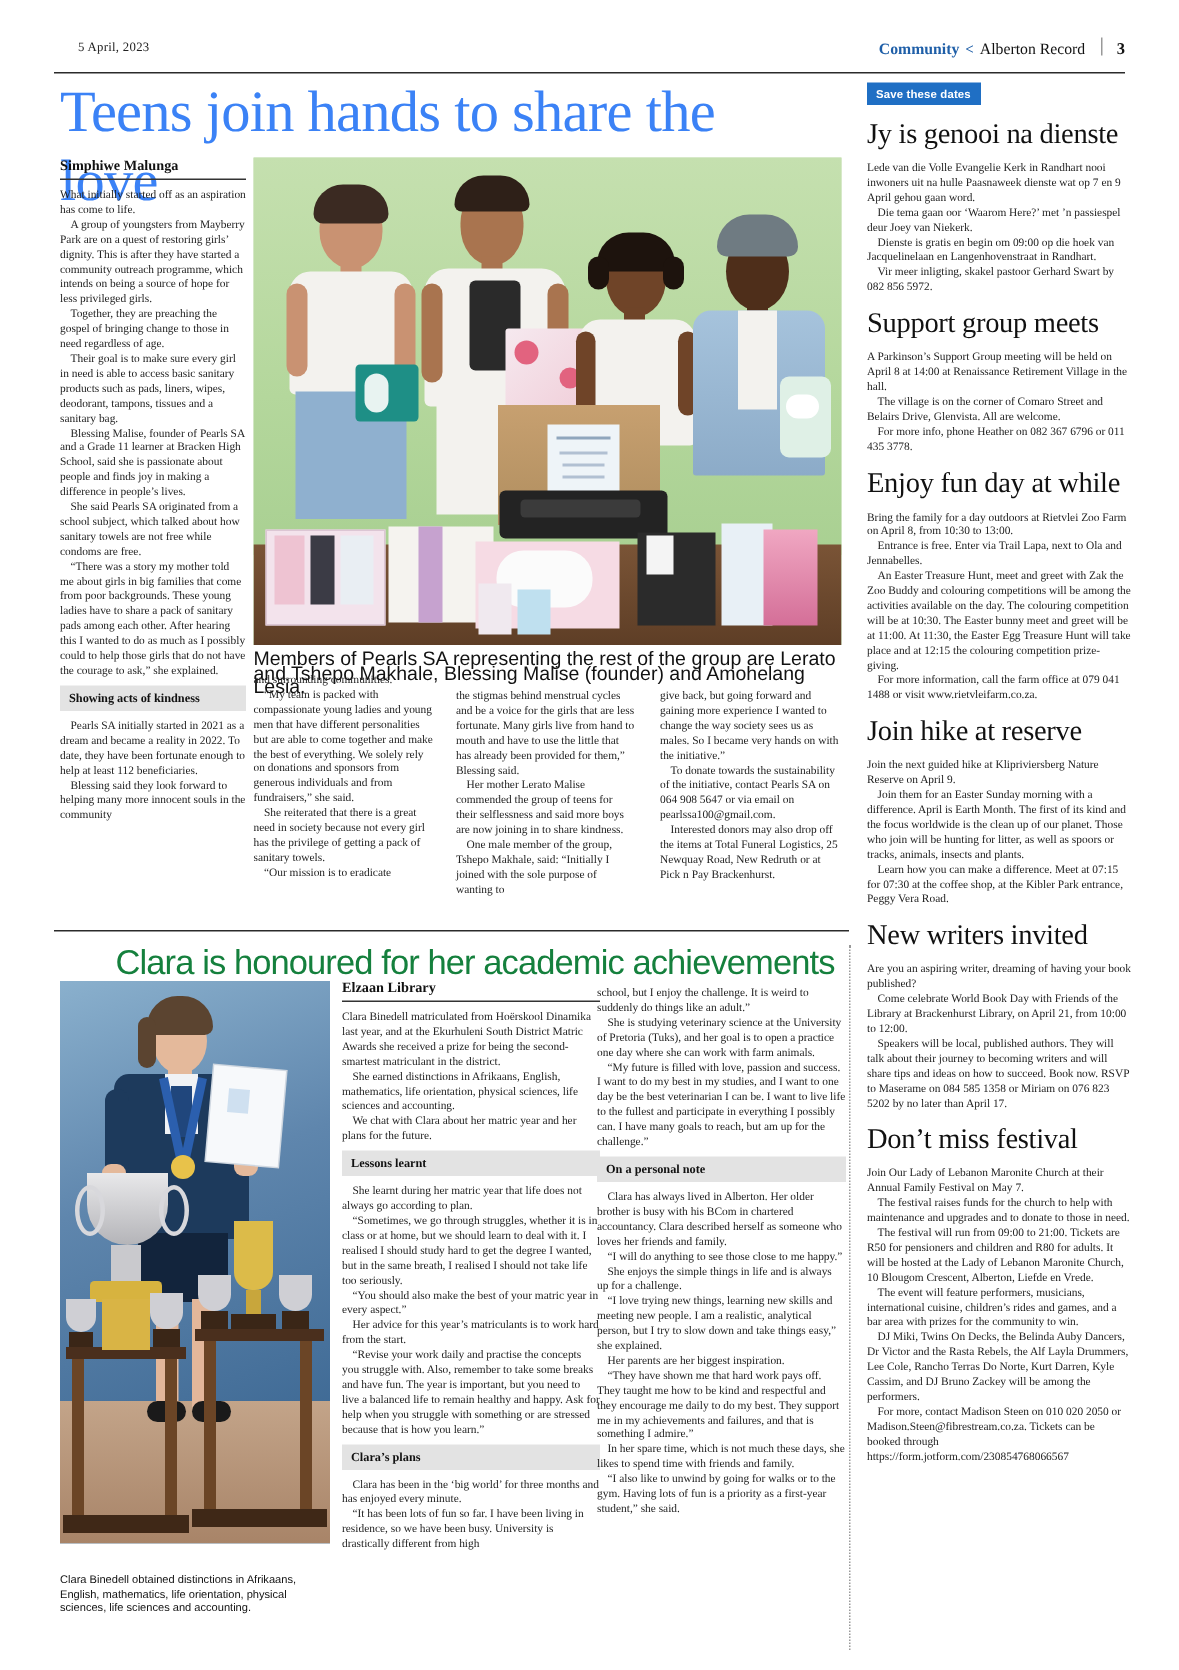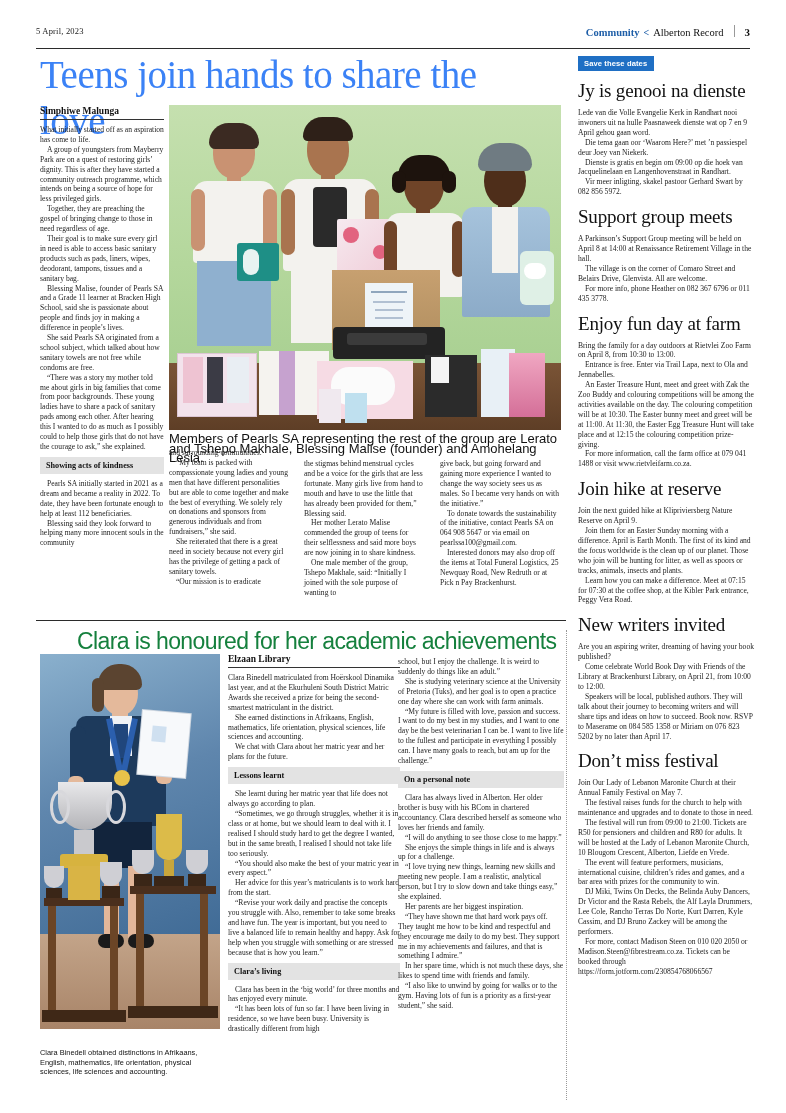--- a/index.html
+++ b/index.html
@@ -1,21 +1,21 @@
 <!DOCTYPE html>
 <html><head>
 <meta charset="utf-8">
 <style>
   html,body{margin:0;padding:0;background:#ffffff;}
   body{width:786px;height:1113px;overflow:hidden;font-family:"Liberation Serif",serif;color:#1a1a1a;}
   .page{position:relative;width:786px;height:1113px;background:#fff;}
 
   
   .masthead{position:absolute;left:36px;top:26px;width:714px;height:22px;}
-  .mast-date{position:absolute;left:0;top:0;font-family:"Liberation Serif",serif;font-size:8.5px;color:#222;letter-spacing:.2px;}
+  .mast-date{position:absolute;left:16px;top:0;font-family:"Liberation Serif",serif;font-size:8.5px;color:#222;letter-spacing:.2px;}
   .mast-right{position:absolute;right:0;top:-2px;display:flex;align-items:baseline;gap:4px;font-size:10.5px;}
   .mast-community{color:#1f5fa8;font-weight:bold;font-family:"Liberation Serif",serif;}
   .mast-arrow{color:#1f5fa8;font-weight:bold;font-size:10px;}
   .mast-title{color:#111;font-family:"Liberation Serif",serif;font-size:10.5px;}
   .mast-sep{display:inline-block;width:1px;height:12px;background:#999;margin:0 6px;position:relative;top:1px;}
   .mast-page{font-weight:bold;font-size:11px;color:#111;}
   .mast-rule{position:absolute;left:36px;top:48px;width:714px;height:1.4px;background:#2b2b2b;}
 
   
   .head1{position:absolute;left:40px;top:52px;width:510px;font-family:"Liberation Serif",serif;font-size:39px;line-height:46px;font-weight:normal;color:#3b82f6;letter-spacing:-0.5px;}
@@ -213,21 +213,21 @@
     </div>
 
     <div class="blk">
       <h2>Support group meets</h2>
       <p class="noind">A Parkinson’s Support Group meeting will be held on April 8 at 14:00 at Renaissance Retirement Village in the hall.</p>
       <p>The village is on the corner of Comaro Street and Belairs Drive, Glenvista. All are welcome.</p>
       <p>For more info, phone Heather on 082 367 6796 or 011 435 3778.</p>
     </div>
 
     <div class="blk">
-      <h2>Enjoy fun day at farm</h2>
+      <h2>Enjoy fun day at while</h2>
       <p class="noind">Bring the family for a day outdoors at Rietvlei Zoo Farm on April 8, from 10:30 to 13:00.</p>
       <p>Entrance is free. Enter via Trail Lapa, next to Ola and Jennabelles.</p>
       <p>An Easter Treasure Hunt, meet and greet with Zak the Zoo Buddy and colouring competitions will be among the activities available on the day. The colouring competition will be at 10:30. The Easter bunny meet and greet will be at 11:00. At 11:30, the Easter Egg Treasure Hunt will take place and at 12:15 the colouring competition prize-giving.</p>
       <p>For more information, call the farm office at 079 041 1488 or visit www.rietvleifarm.co.za.</p>
     </div>
 
     <div class="blk">
       <h2>Join hike at reserve</h2>
       <p class="noind">Join the next guided hike at Klipriviersberg Nature Reserve on April 9.</p>
       <p>Join them for an Easter Sunday morning with a difference. April is Earth Month. The first of its kind and the focus worldwide is the clean up of our planet. Those who join will be hunting for litter, as well as spoors or tracks, animals, insects and plants.</p>
@@ -327,21 +327,21 @@
       <p>We chat with Clara about her matric year and her plans for the future.</p>
     </div>
     <div class="subhead">Lessons learnt</div>
     <div class="body-col">
       <p>She learnt during her matric year that life does not always go according to plan.</p>
       <p>“Sometimes, we go through struggles, whether it is in class or at home, but we should learn to deal with it. I realised I should study hard to get the degree I wanted, but in the same breath, I realised I should not take life too seriously.</p>
       <p>“You should also make the best of your matric year in every aspect.”</p>
       <p>Her advice for this year’s matriculants is to work hard from the start.</p>
       <p>“Revise your work daily and practise the concepts you struggle with. Also, remember to take some breaks and have fun. The year is important, but you need to live a balanced life to remain healthy and happy. Ask for help when you struggle with something or are stressed because that is how you learn.”</p>
     </div>
-    <div class="subhead">Clara’s living</div>
+    <div class="subhead">Clara’s plans</div>
     <div class="body-col">
       <p>Clara has been in the ‘big world’ for three months and has enjoyed every minute.</p>
       <p>“It has been lots of fun so far. I have been living in residence, so we have been busy. University is drastically different from high</p>
     </div>
   </div>
 
   <div style="position:absolute;left:398px;top:657px;width:166px;">
     <div class="body-col">
       <p class="noind">school, but I enjoy the challenge. It is weird to suddenly do things like an adult.”</p>
       <p>She is studying veterinary science at the University of Pretoria (Tuks), and her goal is to open a practice one day where she can work with farm animals.</p>

